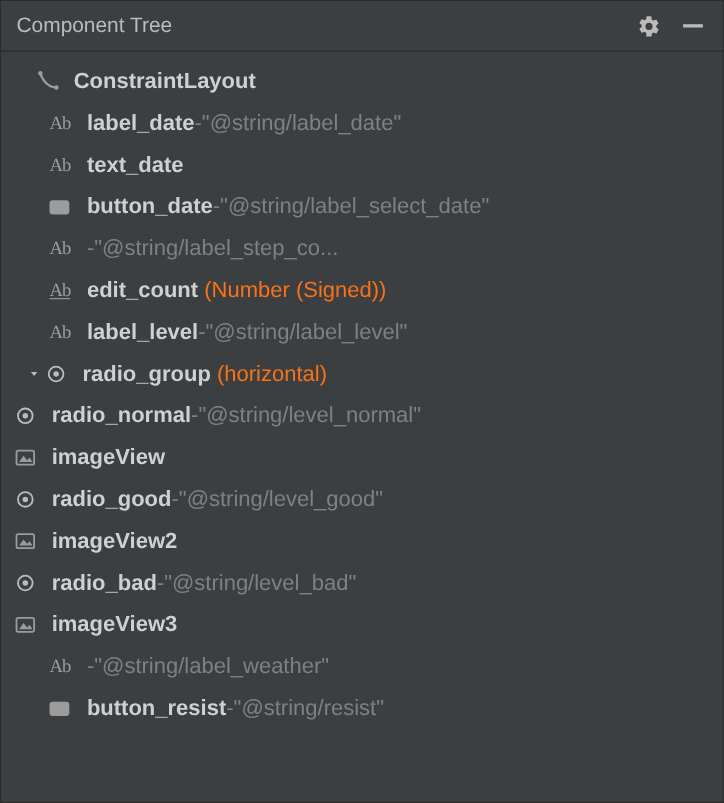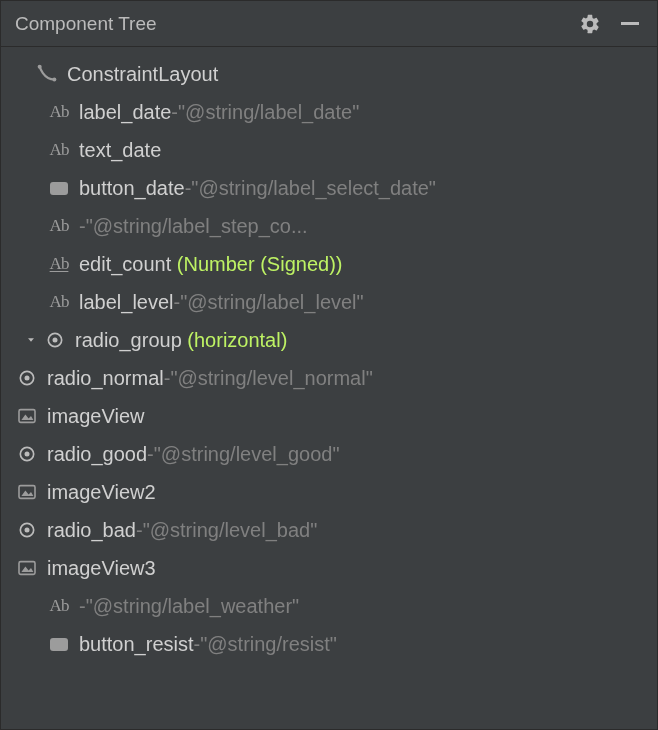--- a/index.html
+++ b/index.html
@@ -28,25 +28,25 @@
   .row {
     display:flex; align-items:center;
     height:38px;
     padding-left: 12px;
     color:#bbbbbb;
     cursor:pointer;
     white-space:nowrap;
     overflow:hidden;
   }
   .row .toggle { width:20px; display:inline-flex; justify-content:center; }
-  .row .icon { width:28px; display:inline-flex; justify-content:center; align-items:center; margin-right:6px;}
-  .row .name { font-weight:400; color:#d0d0d0; }
+  .row .icon { width:28px; display:inline-flex; align-items:center; margin-right:6px;}
+  .row .name { font-weight:700; color:#d0d0d0; }
   .row .sep { color:#808080; }
   .row .value { color:#808080; font-style:normal; }
-  .row .paren { color:#bef264; }
+  .row .paren { color:#f97316; }
   .indent-1 { padding-left: 44px; }
   .indent-2 { }
   .ab-text { font-family: "Times New Roman", serif; color:#9c9c9c; font-size:17px; letter-spacing:-1px; }
   .ab-text.underline { text-decoration: underline; text-underline-offset:2px; }
   .btn-shape {
     width:18px; height:13px; border-radius:3px; background:#9c9c9c;
   }
   .chev-down svg, .icon svg { display:block; }
   .bold { font-weight:700; }
 </style>

